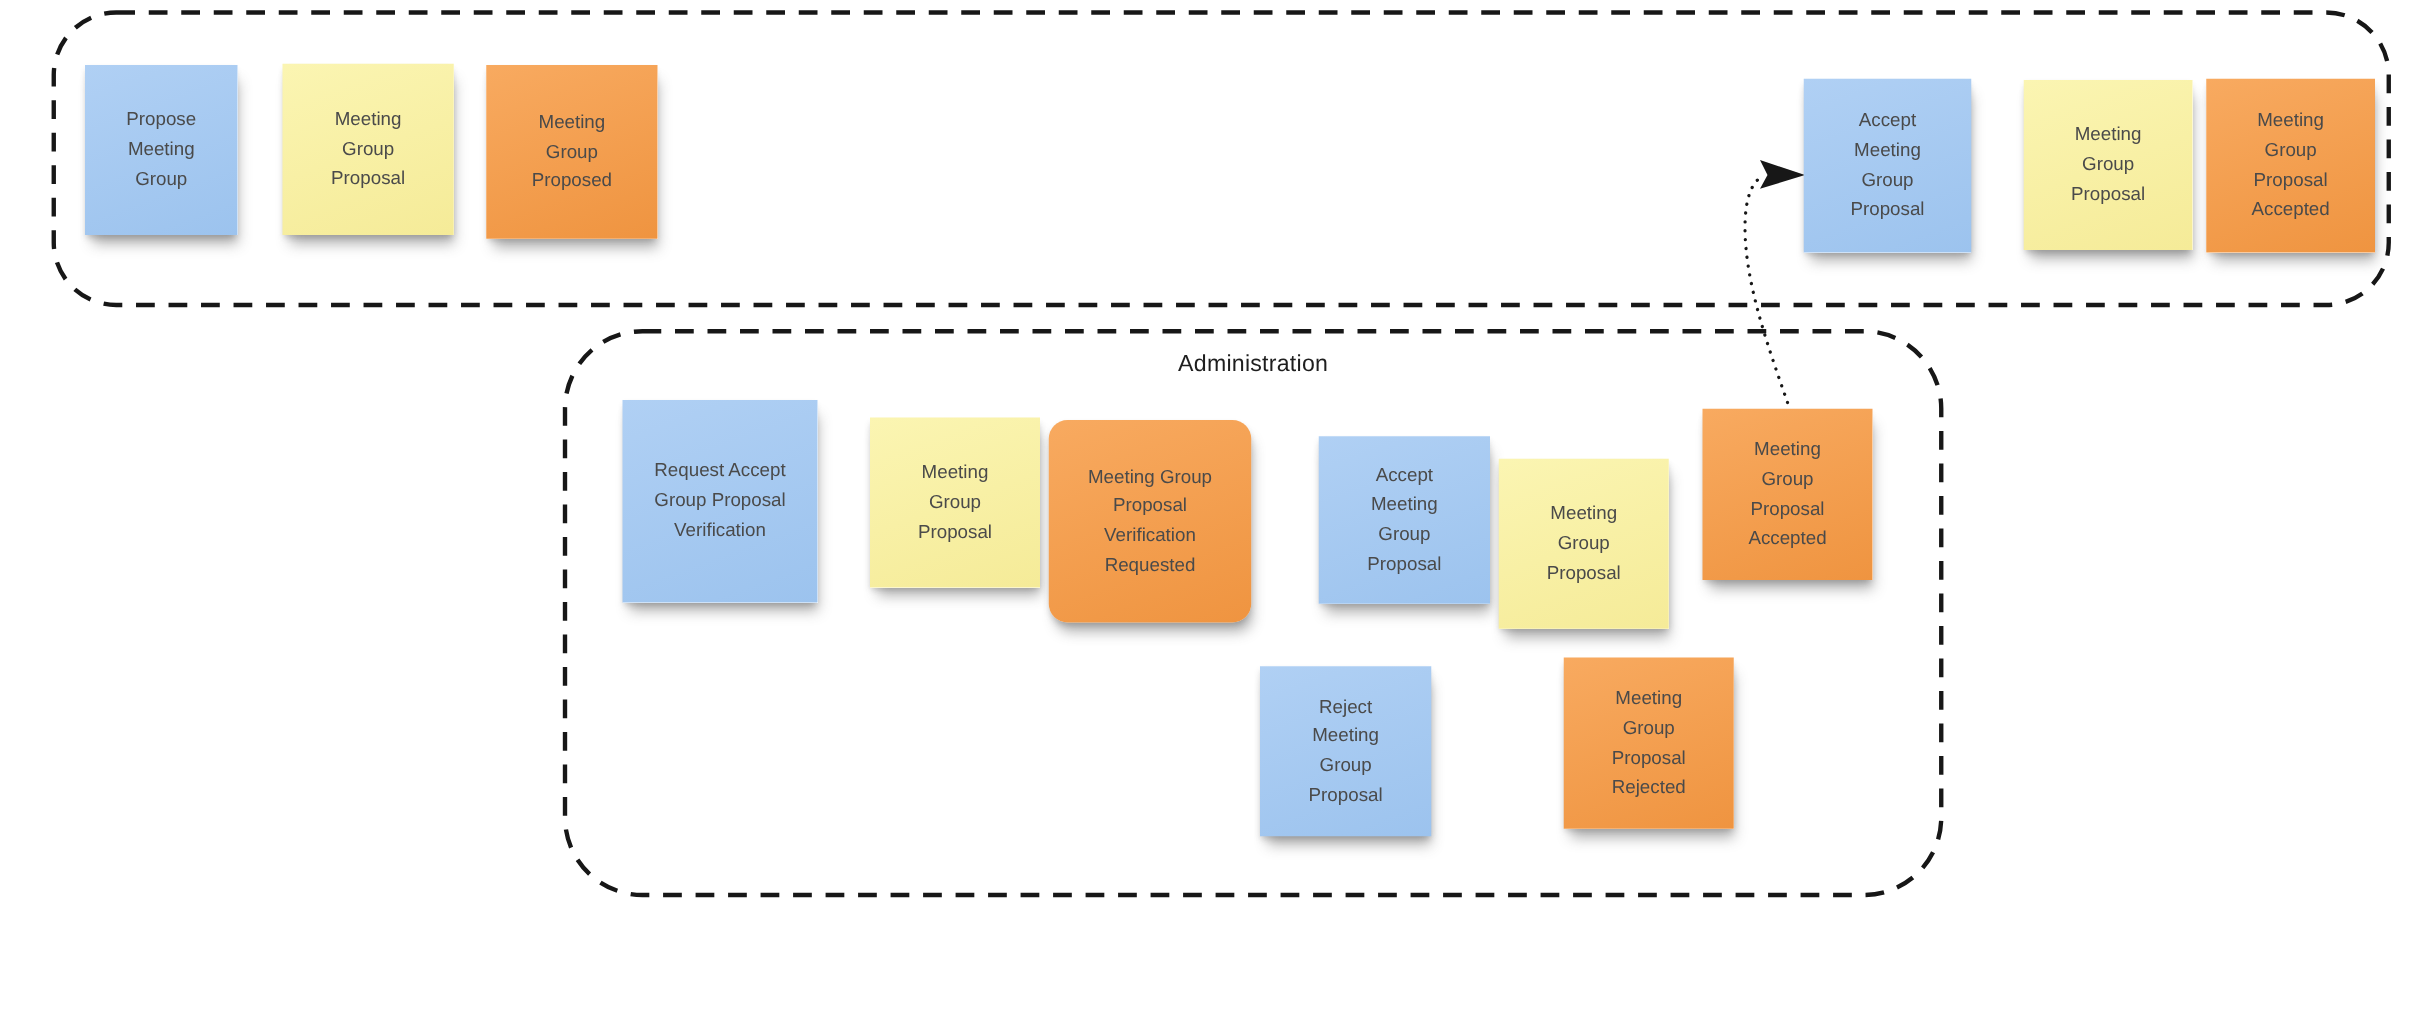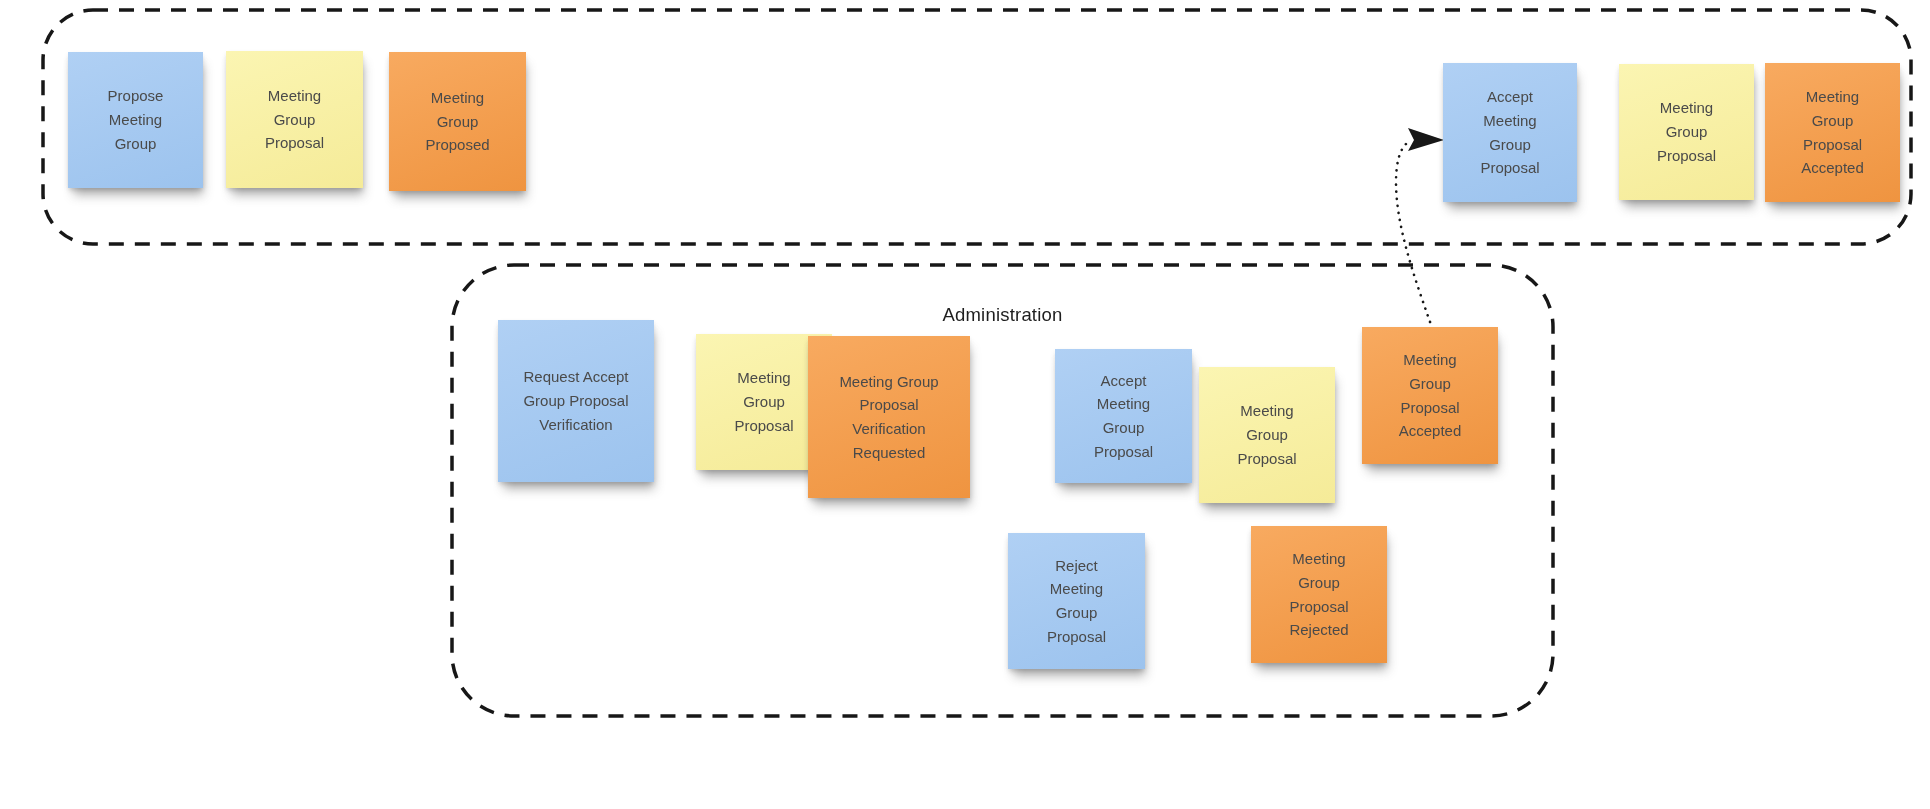--- a/index.html
+++ b/index.html
@@ -26,21 +26,21 @@
   }
   .arrowhead{fill:var(--line-color,#171717);}
   .frame-label{
     position:absolute;
     text-align:center;
     font-size:18.5px;
     color:var(--label-color,#1e1e1e);
     letter-spacing:0.2px;
   }
   #meetings-label{left:43px;top:20px;width:1868px;}
-  #administration-label{left:452px;top:304px;width:1101px;text-align:center;}
+  #administration-label{left:452px;top:280px;width:1101px;text-align:center;}
   .note{
     position:absolute;
     display:flex;
     align-items:center;
     justify-content:center;
     text-align:center;
     white-space:pre-line;
     font-size:15px;
     line-height:1.58;
     color:var(--note-text,#4a4a4a);
@@ -56,21 +56,21 @@
     <rect class="frame-border" x="43" y="10" width="1868" height="234" rx="50"></rect>
     <rect class="frame-border" x="452" y="265" width="1101" height="451" rx="62"></rect>
     <path class="connector-line" d="M 1430 322 C 1414 276 1396 226 1396 182 C 1396 162 1400 150 1406 144"></path>
     <polygon class="arrowhead" points="1408,128 1414,140 1408,151 1444,140"></polygon>
   </svg>
 
 
   <div class="frame-label" id="administration-label">Administration</div>
 
   <div id="notes-layer">
-      <div class="note" style="left: 68px; top: 52px; width: 135px; height: 136px; background: linear-gradient(160deg, rgb(176, 208, 244), rgb(156, 195, 238));">Propose
+      <div class="note" style="left: 68px; top: 52px; width: 122px; height: 136px; background: linear-gradient(160deg, rgb(176, 208, 244), rgb(156, 195, 238));">Propose
 Meeting
 Group</div>
       <div class="note" style="left: 226px; top: 51px; width: 137px; height: 137px; background: linear-gradient(160deg, rgb(251, 245, 178), rgb(245, 235, 152));">Meeting
 Group
 Proposal</div>
       <div class="note" style="left: 389px; top: 52px; width: 137px; height: 139px; background: linear-gradient(160deg, rgb(248, 170, 96), rgb(239, 148, 64));">Meeting
 Group
 Proposed</div>
       <div class="note" style="left: 1443px; top: 63px; width: 134px; height: 139px; background: linear-gradient(160deg, rgb(176, 208, 244), rgb(156, 195, 238));">Accept
 Meeting
@@ -82,21 +82,21 @@
       <div class="note" style="left: 1765px; top: 63px; width: 135px; height: 139px; background: linear-gradient(160deg, rgb(248, 170, 96), rgb(239, 148, 64));">Meeting
 Group
 Proposal
 Accepted</div>
       <div class="note" style="left: 498px; top: 320px; width: 156px; height: 162px; background: linear-gradient(160deg, rgb(176, 208, 244), rgb(156, 195, 238));">Request Accept
 Group Proposal
 Verification</div>
       <div class="note" style="left: 696px; top: 334px; width: 136px; height: 136px; background: linear-gradient(160deg, rgb(251, 245, 178), rgb(245, 235, 152));">Meeting
 Group
 Proposal</div>
-      <div class="note" style="left: 808px; top: 336px; width: 162px; height: 162px; background: linear-gradient(160deg, rgb(248, 170, 96), rgb(239, 148, 64));">Meeting Group
+      <div class="note" style="left: 839px; top: 336px; width: 162px; height: 162px; background: linear-gradient(160deg, rgb(248, 170, 96), rgb(239, 148, 64)); border-radius: 15px;">Meeting Group
 Proposal
 Verification
 Requested</div>
       <div class="note" style="left: 1055px; top: 349px; width: 137px; height: 134px; background: linear-gradient(160deg, rgb(176, 208, 244), rgb(156, 195, 238));">Accept
 Meeting
 Group
 Proposal</div>
       <div class="note" style="left: 1199px; top: 367px; width: 136px; height: 136px; background: linear-gradient(160deg, rgb(251, 245, 178), rgb(245, 235, 152));">Meeting
 Group
 Proposal</div>

